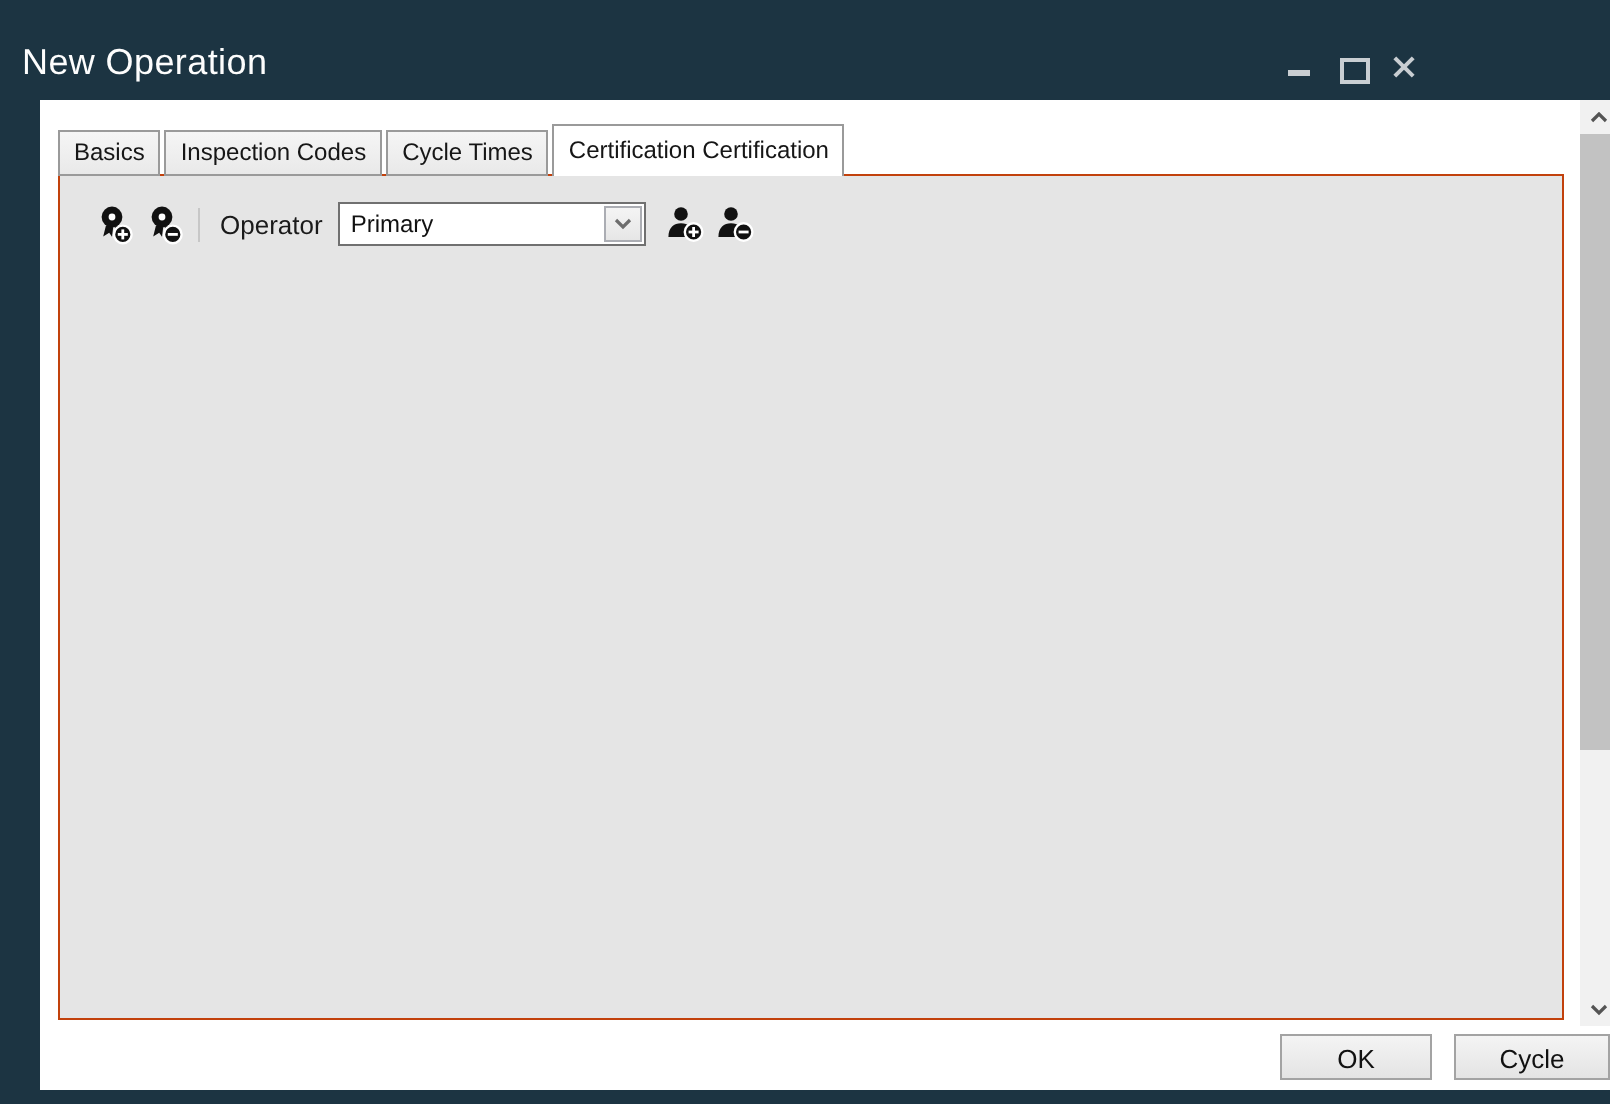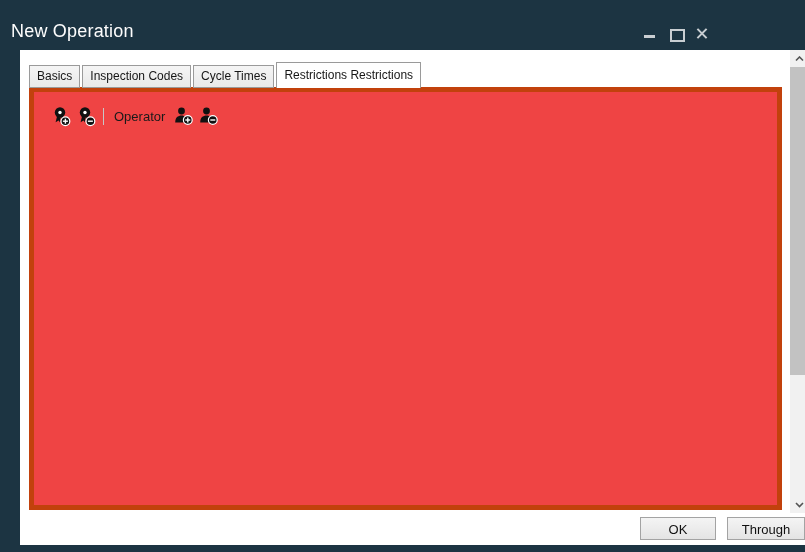--- a/index.html
+++ b/index.html
@@ -59,21 +59,21 @@
   }
   .tab.active {
     height: 26px; line-height: 24px;
     background: #ffffff; border-bottom: none;
   }
 
   
   .tabpanel {
     position: absolute; left: 9px; top: 37px;
     width: 753px; height: 423px;
-    background: #ef4444; border: 5px solid #c2410c; z-index: 2;
+    background: #e5e5e5; border: 1px solid #c2410c; z-index: 2;
   }
 
   
   .toolbar {
     position: absolute; left: 17px; top: 12px; height: 24px;
     display: flex; align-items: center;
   }
   .tool-btn { width: 20px; height: 22px; margin-right: 5px; display: flex; align-items: center; justify-content: center; }
   .toolbar-sep { width: 1px; height: 17px; background: #c7c7c7; margin: 0 6px 0 2px; }
   .operator-label { font-size: 13px; color: #1a1a1a; margin: 0 8px 0 4px; }
@@ -155,21 +155,21 @@
       <div class="wc-btn wc-close"></div>
     </div>
   </div>
 
   <div class="content">
 
     <div class="tabstrip">
       <div class="tab">Basics</div>
       <div class="tab">Inspection Codes</div>
       <div class="tab">Cycle Times</div>
-      <div class="tab active">Restrictions Restrictions</div>
+      <div class="tab active">Certification Certification</div>
     </div>
 
     <div class="tabpanel">
 
       <div class="toolbar">
         <div class="tool-btn">
           <span>
             <svg width="19" height="21" viewBox="0 0 19 21">
               <circle cx="8" cy="6.5" r="5.2" fill="#111"></circle>
               <circle cx="8" cy="6.5" r="1.7" fill="#fff"></circle>
@@ -188,20 +188,28 @@
               <circle cx="8" cy="6.5" r="1.7" fill="#fff"></circle>
               <polygon points="5,10.6 3.6,16.2 6.6,14.4 8,16.4 8.6,11.6" fill="#111"></polygon>
               <polygon points="11,10.6 12.4,16.2 9.9,14.8 9.4,11.4" fill="#111"></polygon>
               <circle cx="13.4" cy="15.2" r="4.4" fill="#111" stroke="#fff" stroke-width="1.2"></circle>
               <rect x="10.9" y="14.5" width="5" height="1.4" fill="#fff"></rect>
             </svg>
           </span>
         </div>
         <div class="toolbar-sep"></div>
         <span class="operator-label">Operator</span>
+        <div class="combobox">
+          <span class="combobox-value">Primary</span>
+          <span class="combobox-arrow">
+            <svg width="9" height="6" viewBox="0 0 9 6">
+              <polyline points="1,1 4.5,4.5 8,1" fill="none" stroke="#6d6d6d" stroke-width="1.6"></polyline>
+            </svg>
+          </span>
+        </div>
         <div class="tool-btn">
           <span>
             <svg width="19" height="20" viewBox="0 0 19 20">
               <circle cx="7.5" cy="5" r="3.4" fill="#111"></circle>
               <path d="M1.2,16.5 C1.2,11.6 4,9.6 7.5,9.6 C11,9.6 13.8,11.6 13.8,16.5 Z" fill="#111"></path>
               <circle cx="13.8" cy="14" r="4.4" fill="#111" stroke="#fff" stroke-width="1.2"></circle>
               <rect x="11.3" y="13.3" width="5" height="1.4" fill="#fff"></rect>
               <rect x="13.1" y="11.5" width="1.4" height="5" fill="#fff"></rect>
             </svg>
           </span>
@@ -242,16 +250,16 @@
       <div class="sb-btn sb-down">
         <span>
           <svg width="9" height="6" viewBox="0 0 9 6">
             <polyline points="1,1 4.5,4.5 8,1" fill="none" stroke="#545454" stroke-width="1.6"></polyline>
           </svg>
         </span>
       </div>
     </div>
 
     <button class="btn btn-ok">OK</button>
-    <button class="btn btn-cancel">Through</button>
+    <button class="btn btn-cancel">Cycle</button>
 
   </div>
 </div>
 
 </body></html>

